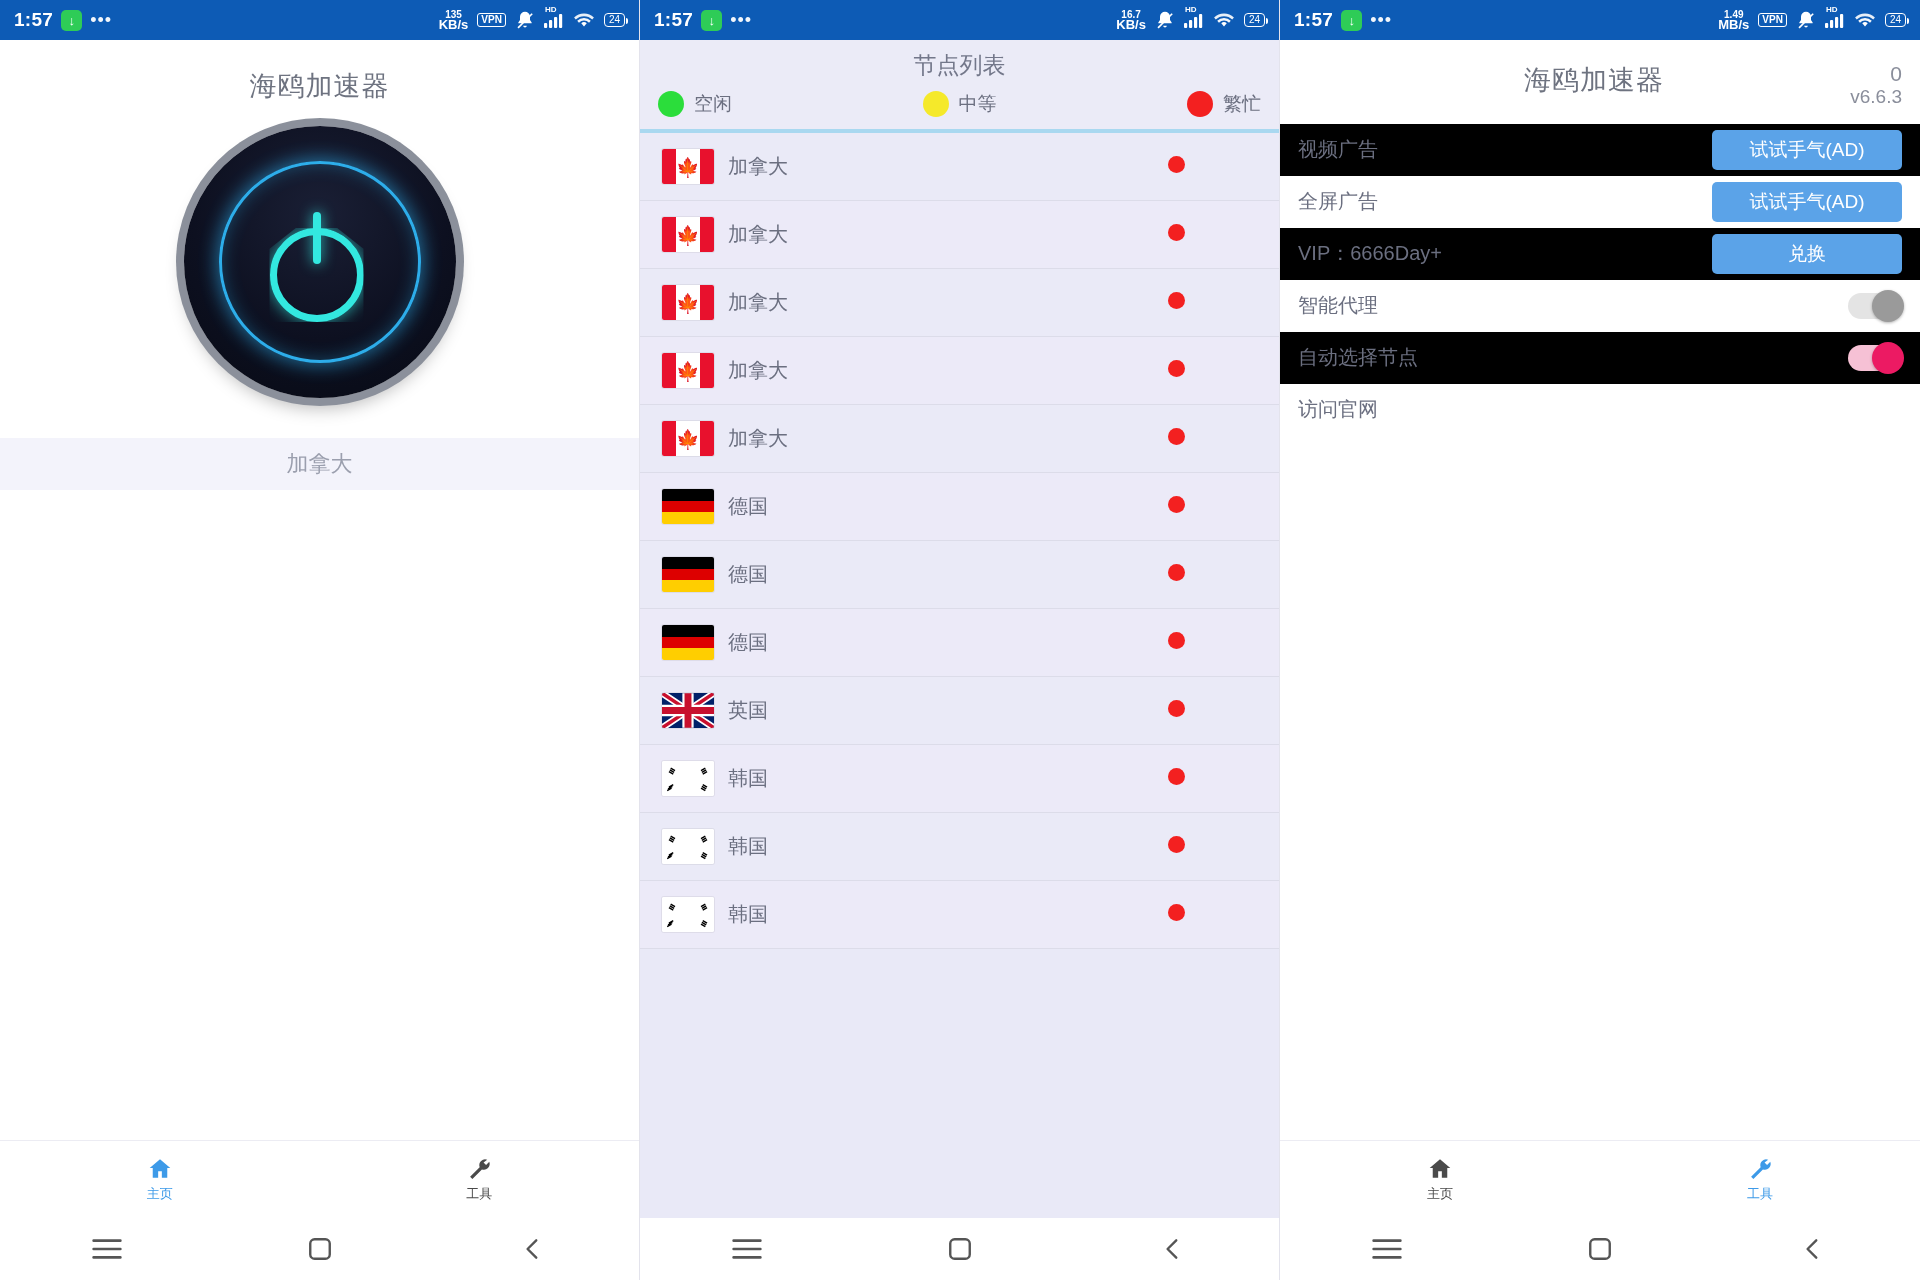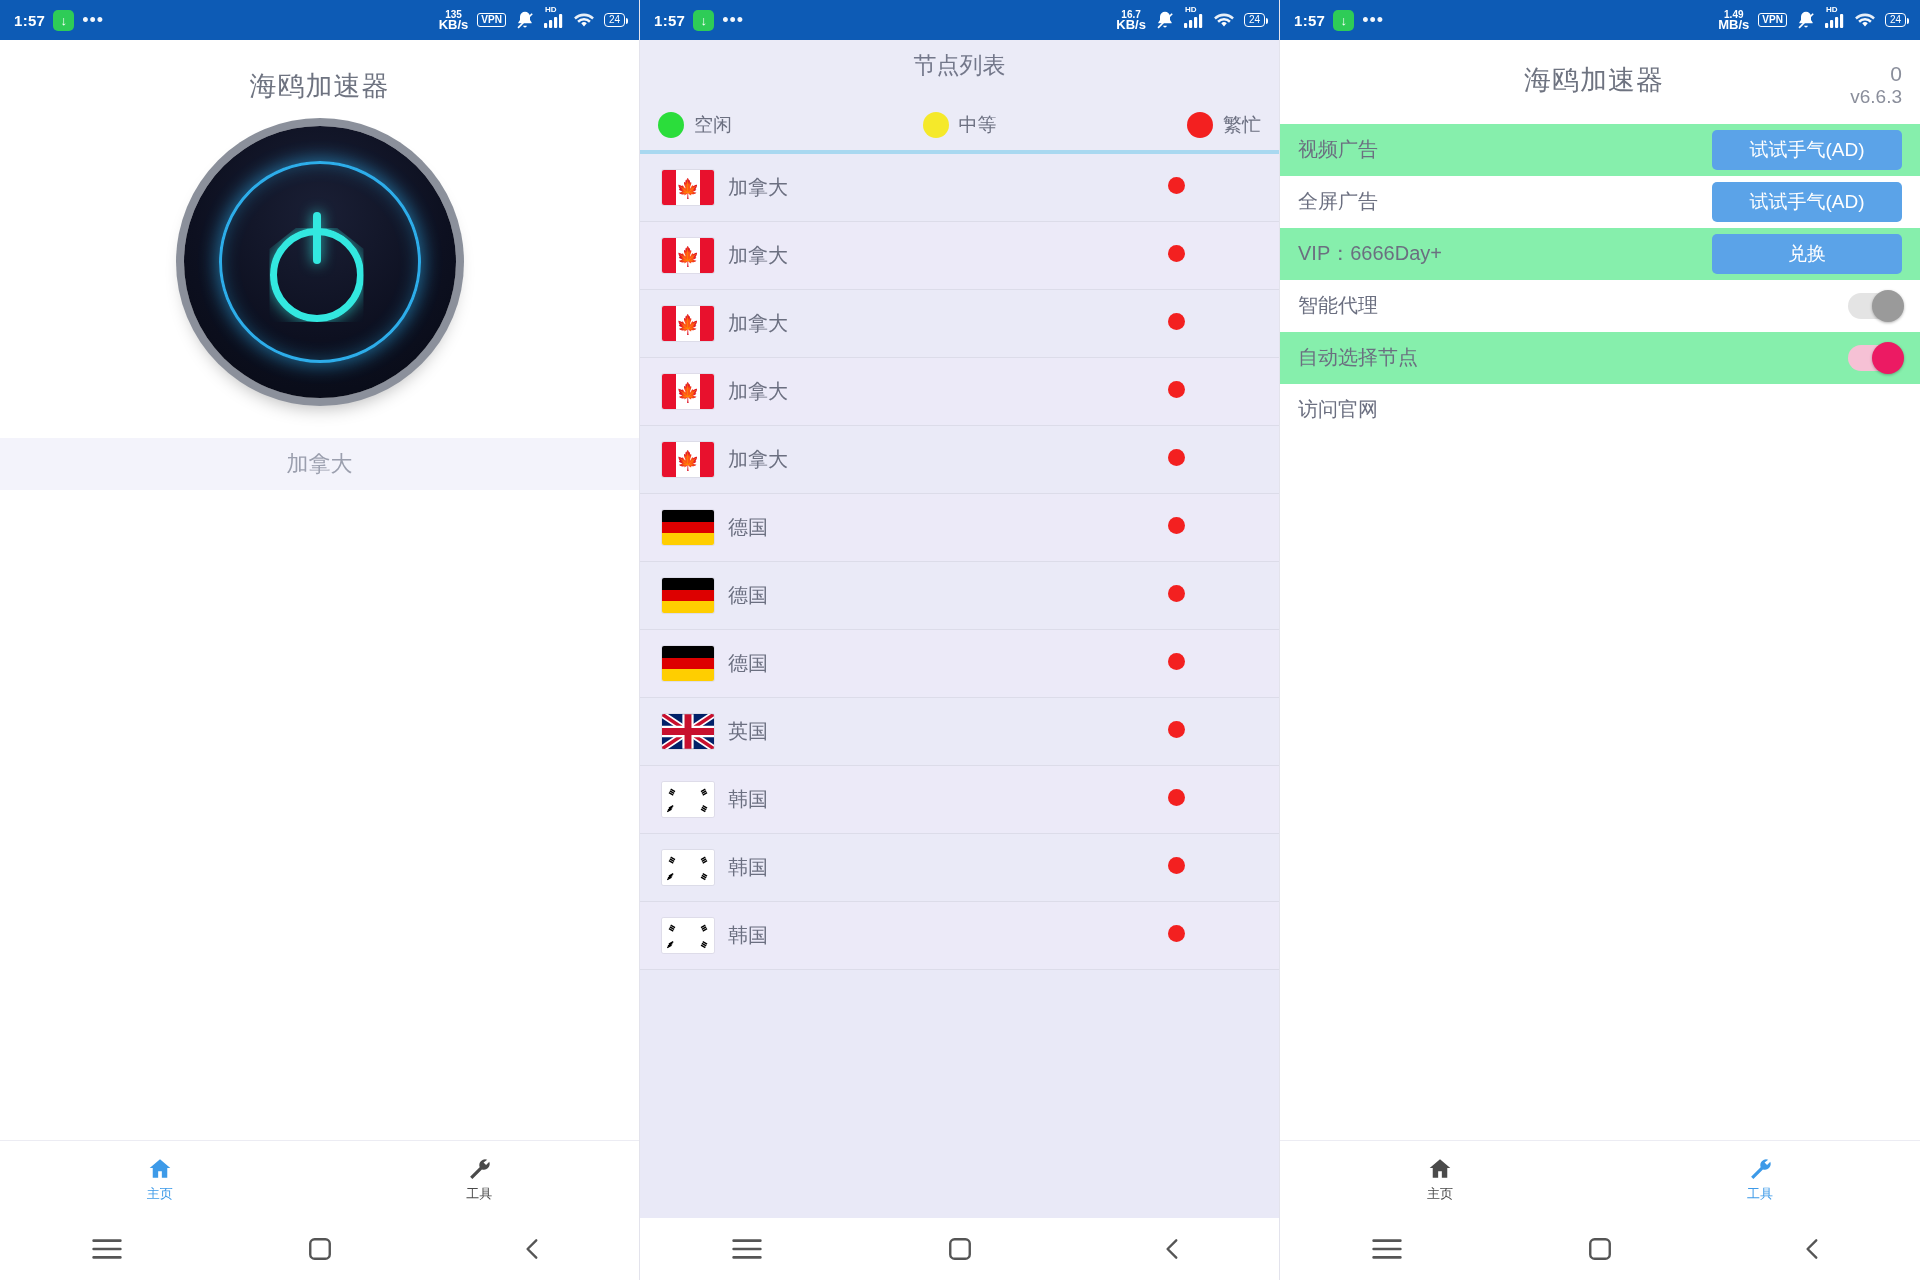--- a/index.html
+++ b/index.html
@@ -21,21 +21,21 @@
 
   
   .statusbar {
     height:40px; flex:0 0 40px;
     background:#0d5bb5;
     display:flex; align-items:center;
     padding:0 14px;
     color:#ffffff;
   }
   .sb-left { display:flex; align-items:center; gap:8px; }
-  .sb-time { font-size:15px; font-weight:600; letter-spacing:.3px; }
+  .sb-time { font-size:19px; font-weight:600; letter-spacing:.3px; }
   .dl-badge {
     width:21px; height:21px; border-radius:5px;
     background:#2ecc57;
     display:flex; align-items:center; justify-content:center;
     font-size:13px; line-height:1; color:#ffffff;
   }
   .sb-dots { font-size:18px; letter-spacing:1px; opacity:.95; line-height:8px; }
   .sb-right { margin-left:auto; display:flex; align-items:center; gap:9px; }
   .speed { font-size:10px; font-weight:700; line-height:10px; text-align:center; }
   .speed .u { font-size:13px; font-weight:700; display:block; }
@@ -119,21 +119,21 @@
     height:62px; flex:0 0 62px;
     display:flex; align-items:center; background:#ffffff;
   }
   .navbtn { flex:1; display:flex; align-items:center; justify-content:center; cursor:pointer; }
 
   
   .list-head { background:#ebebf7; padding:10px 0 0 0; }
   .list-title {
     text-align:center; font-size:23px; color:#73778a; padding-bottom:10px;
   }
-  .legend { display:flex; align-items:flex-end; padding:0 18px 12px 18px;margin-top:21px; }
+  .legend { display:flex; align-items:flex-end; padding:0 18px 12px 18px; }
   .legend-item { display:flex; align-items:center; gap:10px; flex:1; }
   .legend-item.mid { justify-content:center; }
   .legend-item.right { justify-content:flex-end; }
   .dot { border-radius:50%; display:inline-block; }
   .legend .dot { width:26px; height:26px; }
   .legend .lt { font-size:19px; color:#6b6f80; }
   .list-sep { height:4px; background:#a9d8f0; }
   .node-list { flex:1 1 auto; overflow:hidden; background:#e9e9f7; }
   .node-row {
     height:68px; display:flex; align-items:center;
@@ -174,21 +174,21 @@
     flex:1; text-align:center; font-size:27px; color:#6e7380; letter-spacing:1px;
     padding-left:40px;
   }
   .ver-box { text-align:right; line-height:1.15; color:#8a8e9b; }
   .ver-count { font-size:21px; }
   .ver-num { font-size:19px;text-align:right; }
   .tool-row {
     height:52px; display:flex; align-items:center;
     padding:0 18px; background:#ffffff;
   }
-  .tool-row.alt { background:#86efac; }
+  .tool-row.alt { background:#000000; }
   .tool-label { font-size:20px; color:#6b6f80; }
   .tool-btn {
     margin-left:auto; min-width:190px; height:40px;
     background:#5ba3e8; color:#ffffff; border:none; border-radius:5px;
     font-size:19px; cursor:pointer;
     font-family:"Liberation Sans","DejaVu Sans",sans-serif;
   }
   .toggle {
     margin-left:auto; width:54px; height:26px; border-radius:13px;
     position:relative; cursor:pointer;

